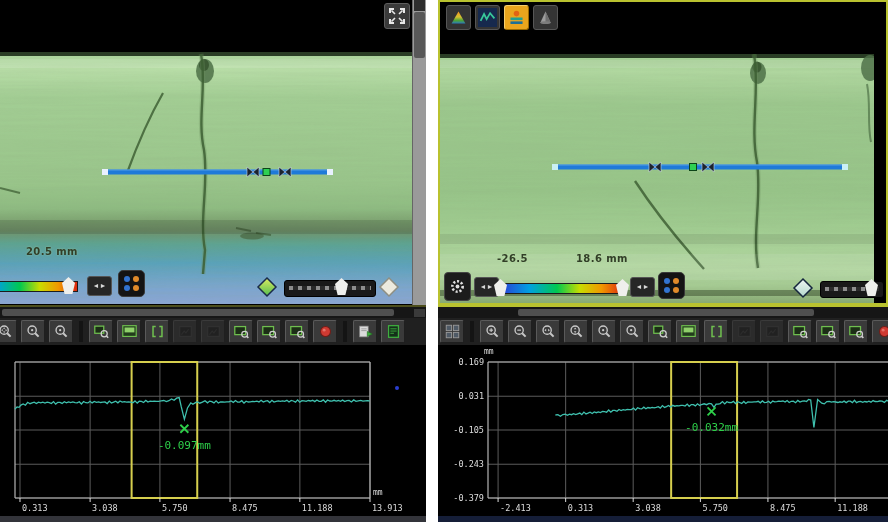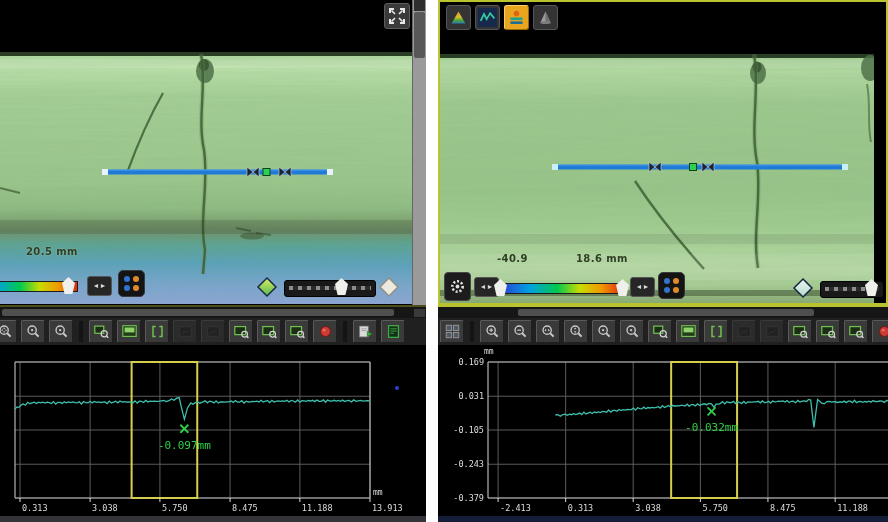--- a/index.html
+++ b/index.html
@@ -395,21 +395,21 @@
         <svg viewBox="0 0 22 22">
           <circle cx="11" cy="11" r="6" fill="none" stroke="#e0e0e0" stroke-width="3" stroke-dasharray="2.4 2.1"></circle>
           <circle cx="11" cy="11" r="2.2" fill="#e0e0e0"></circle>
         </svg>
       </button>
 
       <button class="mini-btn" style="left:34px;top:275px">
         <span>◄►</span>
       </button>
 
-      <div class="scale-label" style="left:57px;top:251px">-40.9</div>
+      <div class="scale-label" style="left:57px;top:251px">-26.5</div>
       <div class="scale-label" style="left:136px;top:251px">18.6 mm</div>
 
       <div class="gradbar" style="left:62px;top:281px;width:122px"></div>
       <div class="pent" style="left:54px;top:277px"></div>
       <div class="pent" style="left:176px;top:277px"></div>
 
       <button class="mini-btn" style="left:190px;top:275px">
         <span>◄►</span>
       </button>
 

